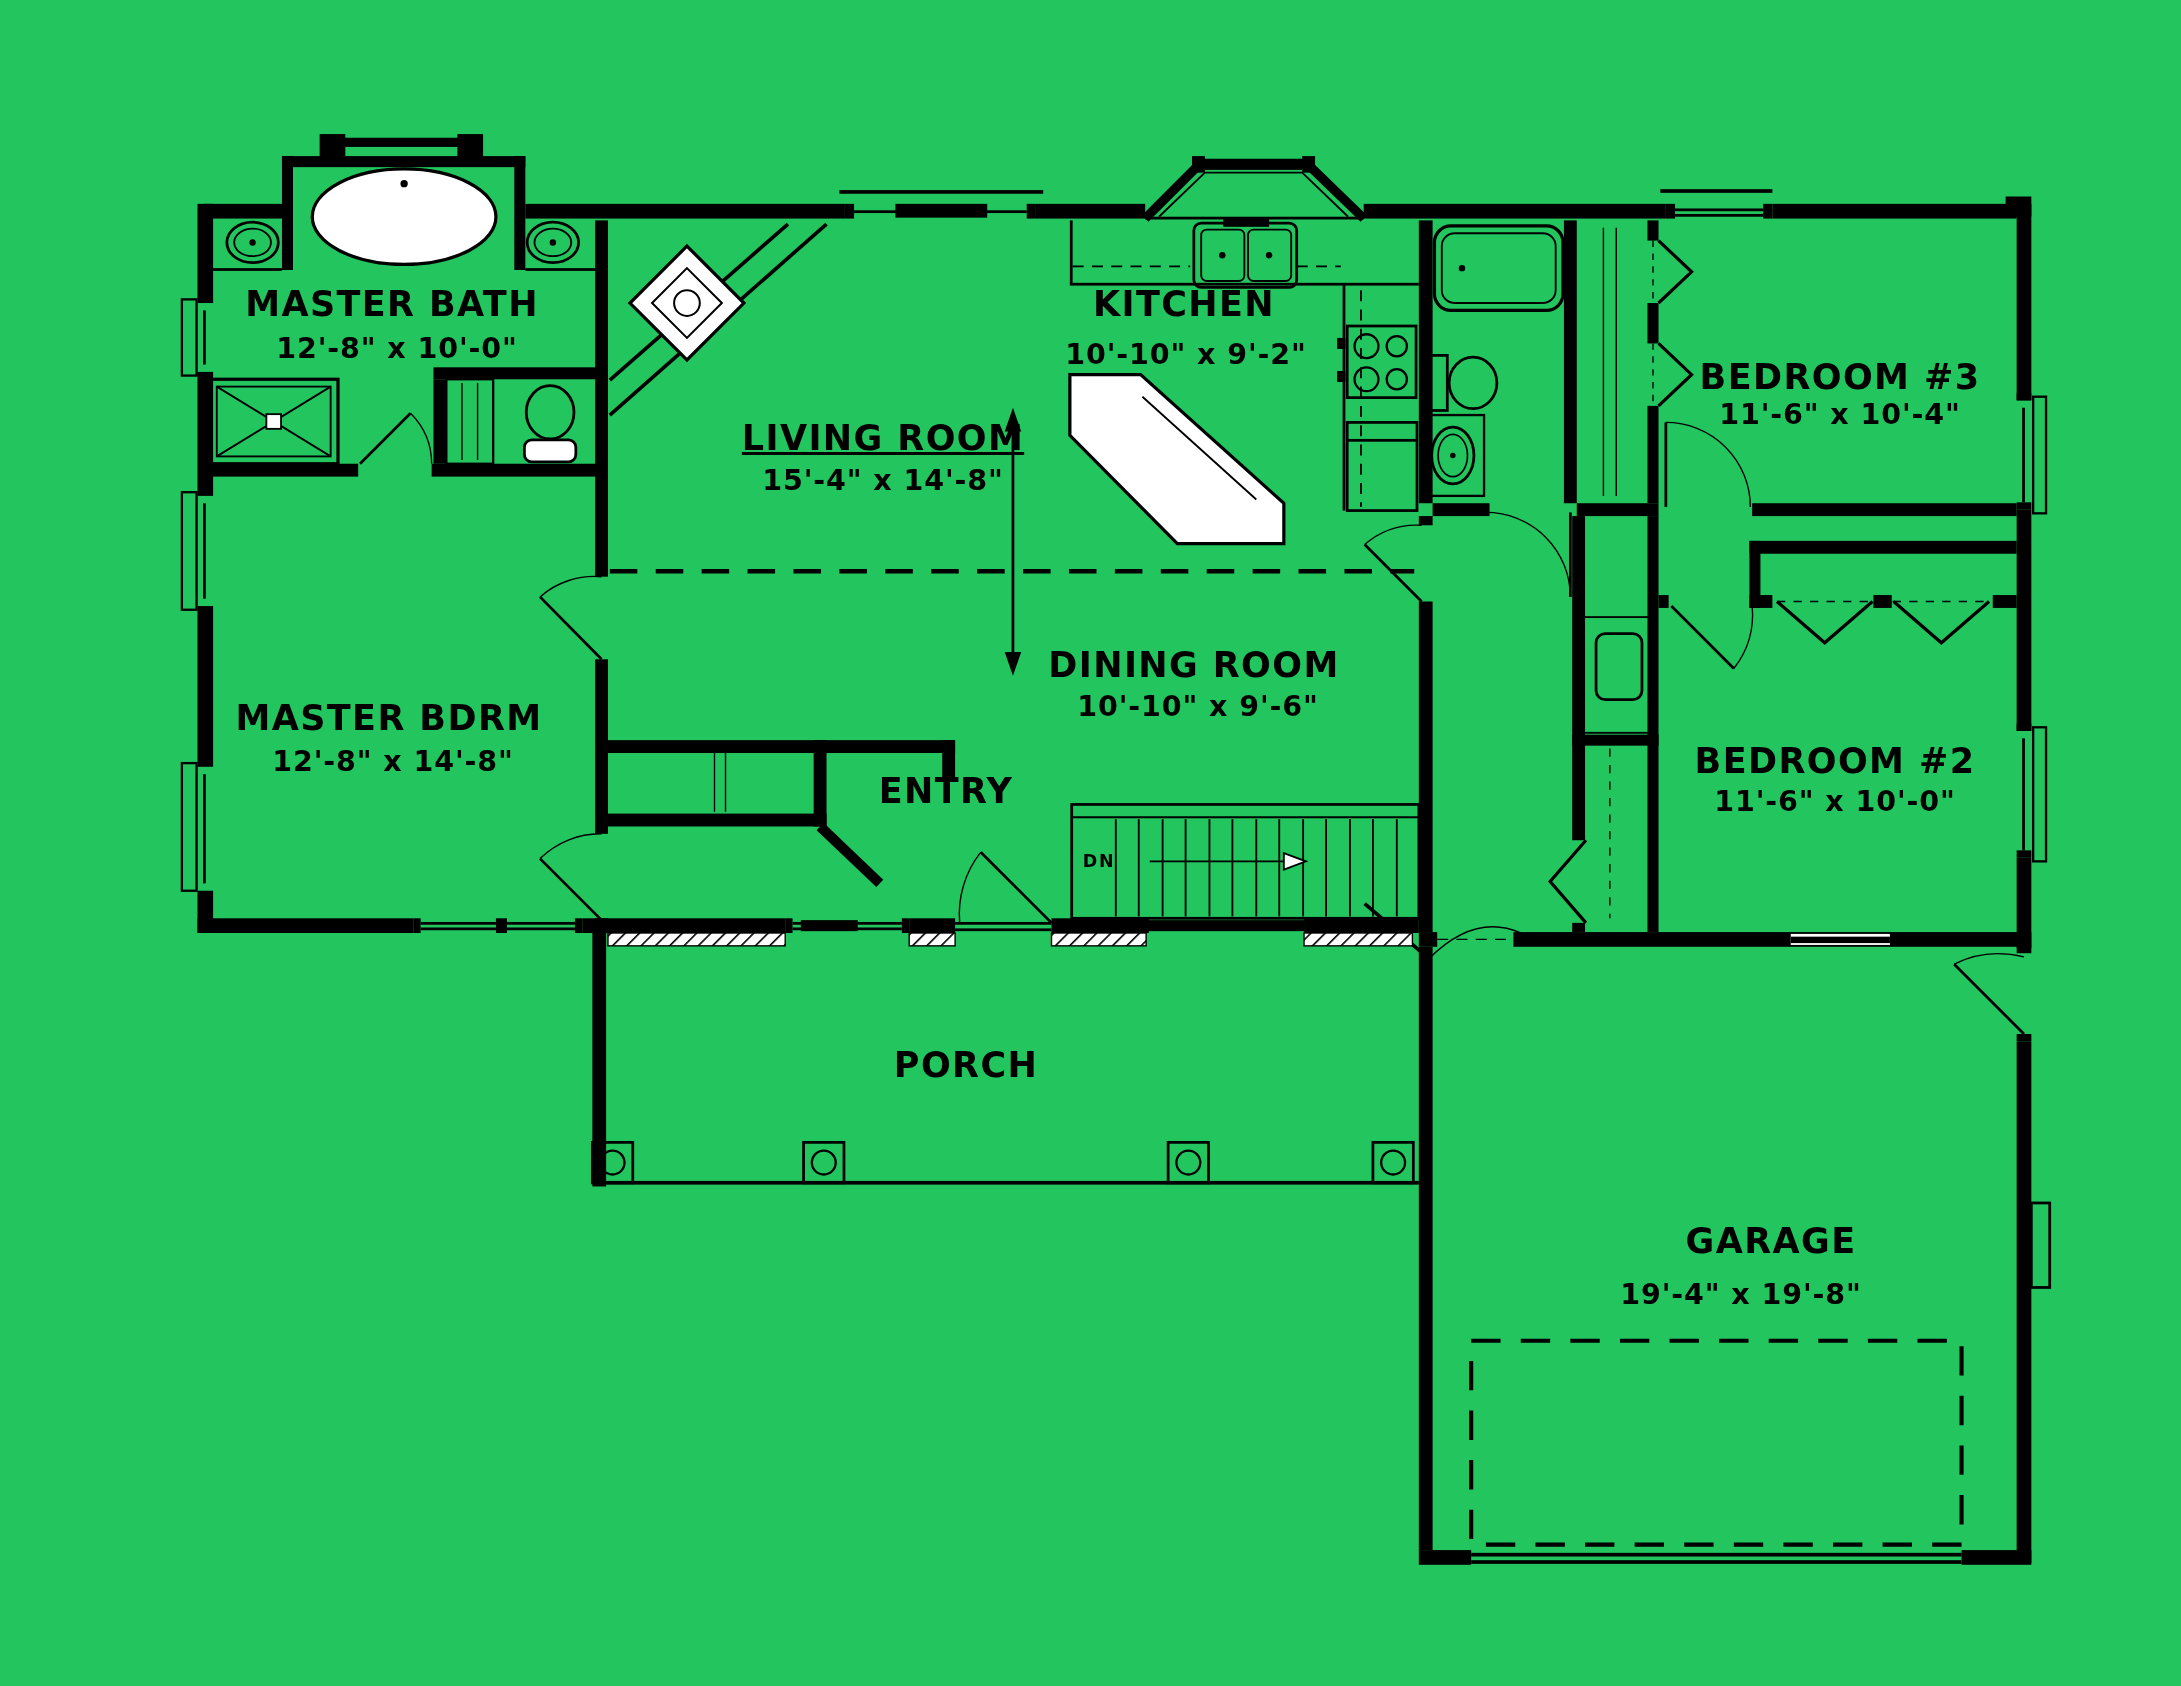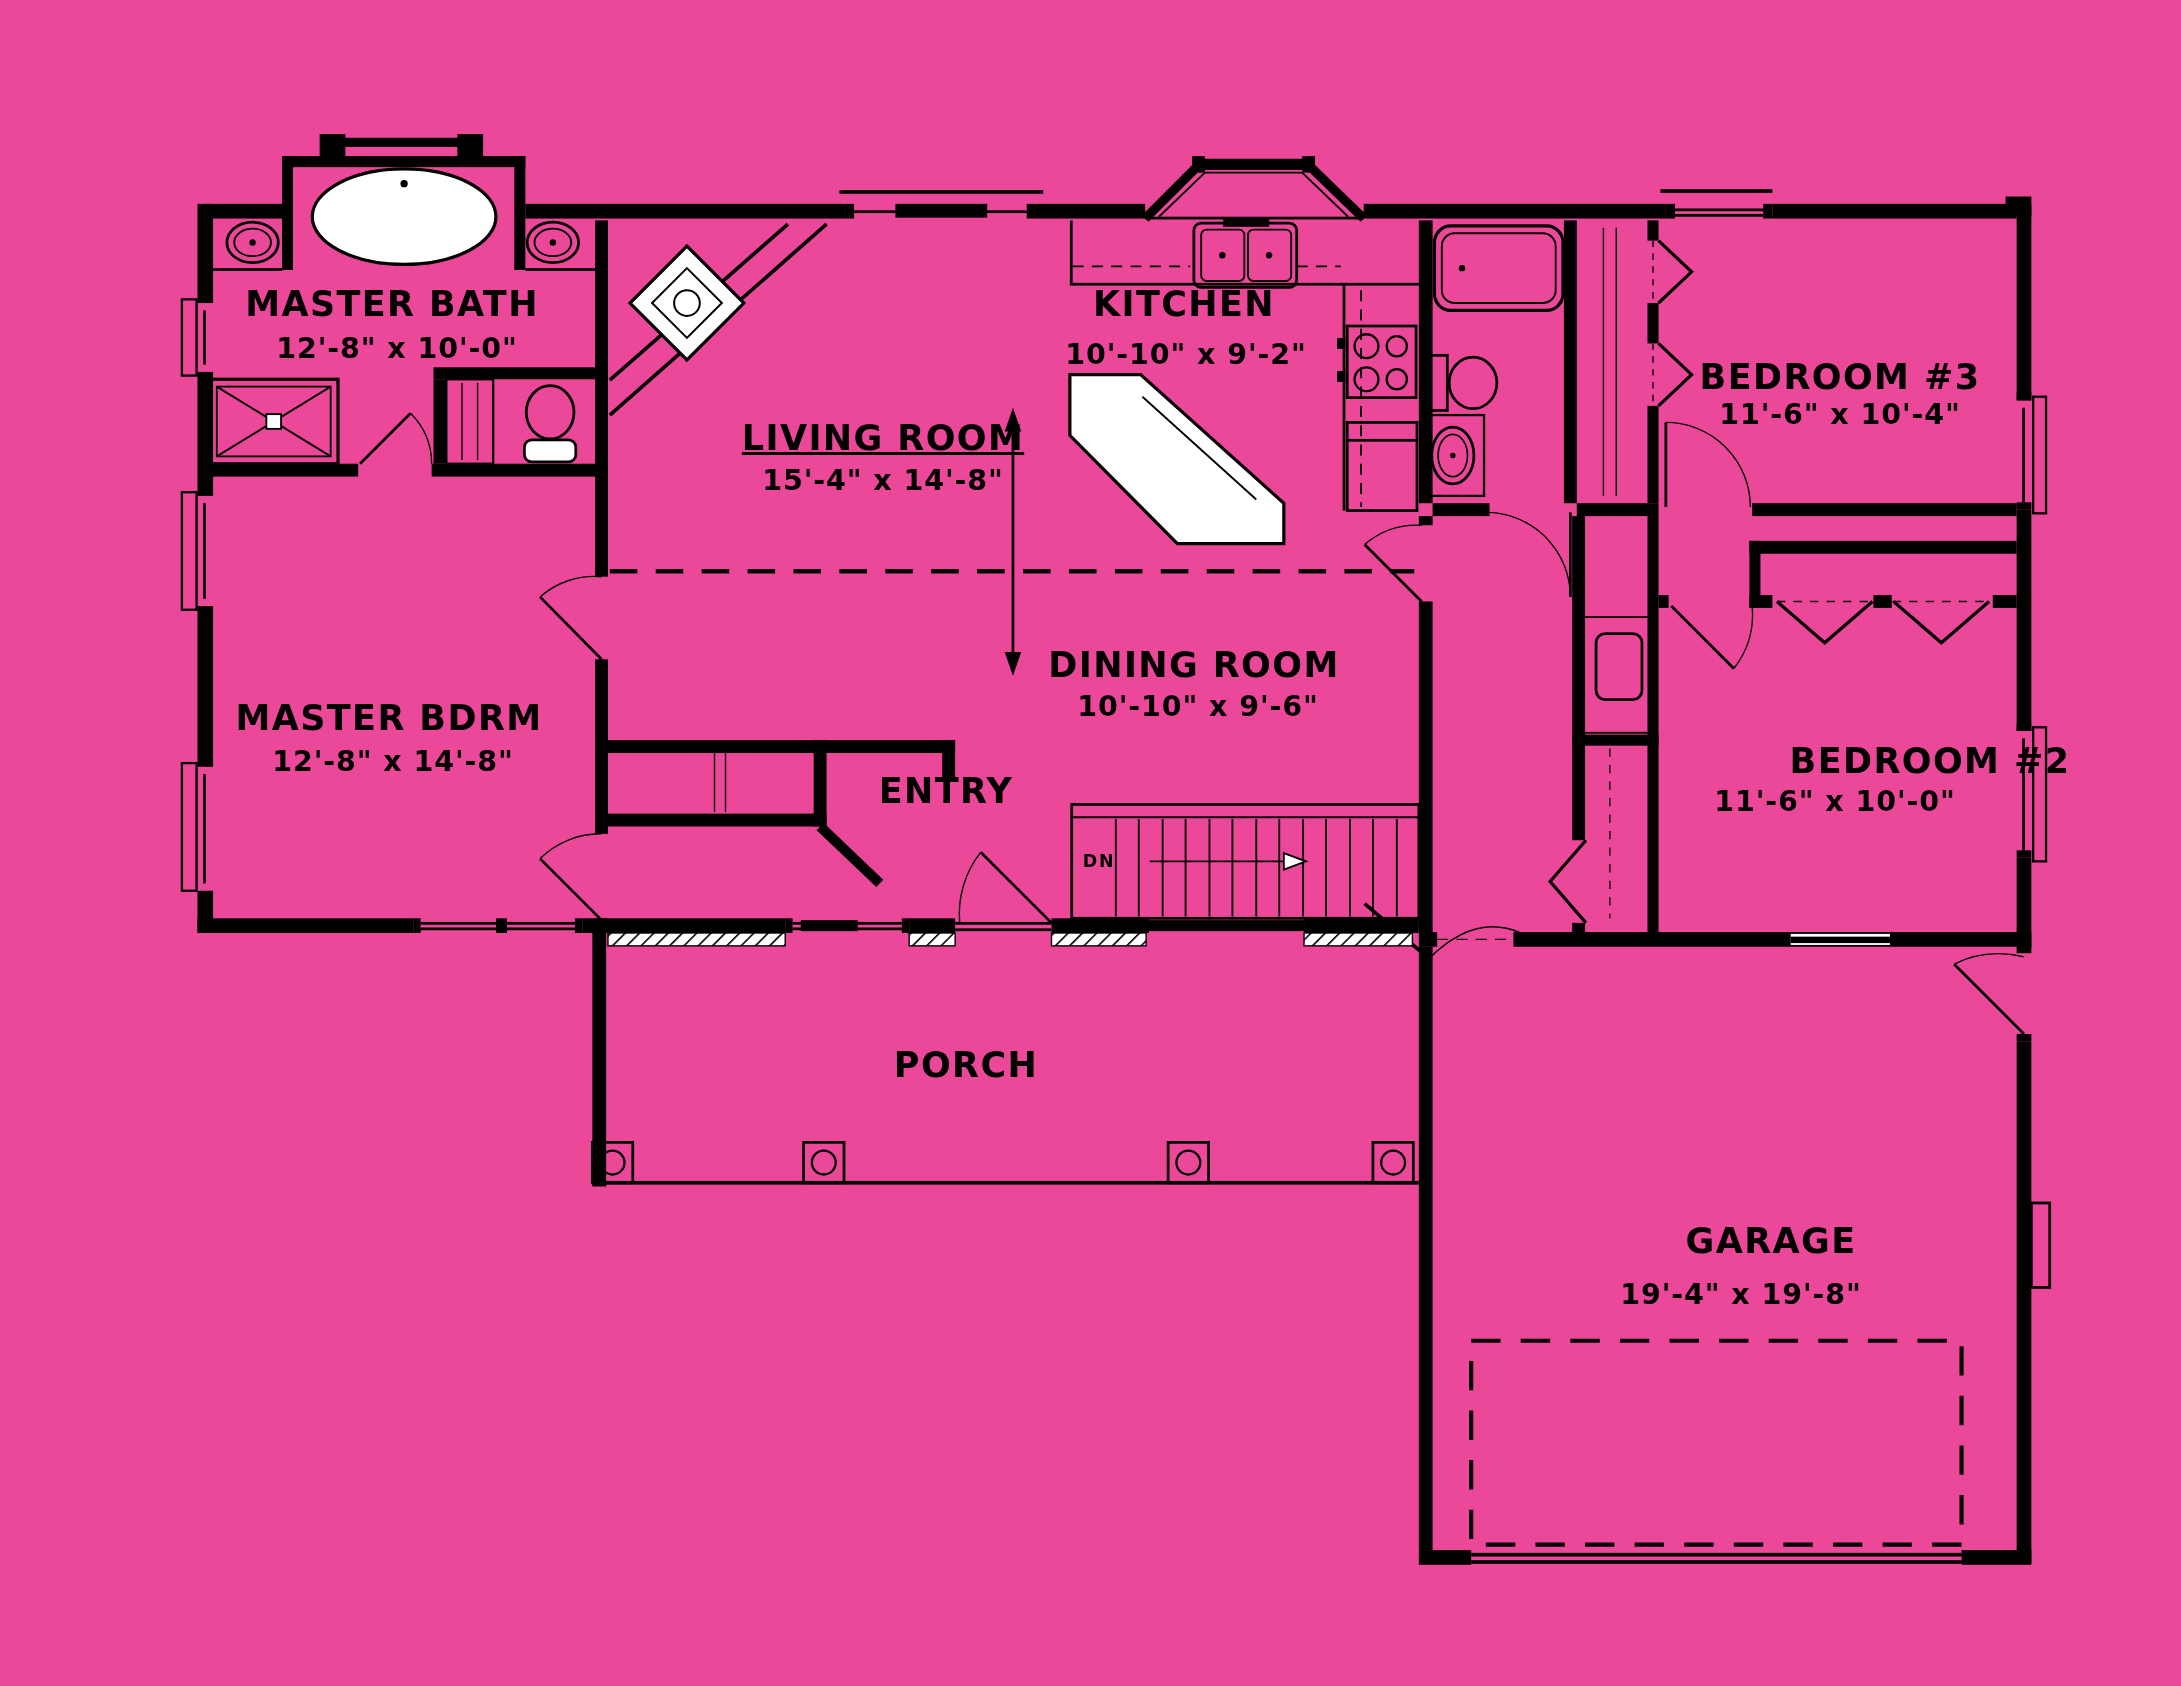--- a/index.html
+++ b/index.html
@@ -1,16 +1,16 @@
 <!DOCTYPE html>
 <html style="font-size:14.7px"><head>
 <meta charset="utf-8">
 <style>
   html,body{margin:0;padding:0;background:#ffffff;}
-  .stage{position:relative;width:2182px;height:1686px;background:#ec4899;overflow:hidden;
+  .stage{position:relative;width:2182px;height:1686px;background:#22c55e;overflow:hidden;
          font-family:"DejaVu Sans",sans-serif;}
   .plan-svg{position:absolute;left:0;top:0;width:2182px;height:1686px;}
   .lbl{position:absolute;transform:translate(-50%,-50%);color:#000;white-space:nowrap;
        font-weight:700;letter-spacing:1.4px;text-align:center;}
   .room-name{font-size:35px;}
   .room-dims{font-size:28.5px;font-weight:700;letter-spacing:0.9px;}
   .tiny{font-size:17.4px;letter-spacing:1.8px;text-align:center;}
 </style>
 </head>
 <body>
@@ -381,21 +381,21 @@
 <div class="lbl room-dims" style="left:1840px;top:414px;">11'-6" x 10'-4"</div>
 
 <div class="lbl room-name" style="left:389px;top:718px;">MASTER BDRM</div>
 <div class="lbl room-dims" style="left:393px;top:761px;">12'-8" x 14'-8"</div>
 
 <div class="lbl room-name" style="left:1194px;top:665px;">DINING ROOM</div>
 <div class="lbl room-dims" style="left:1198px;top:706px;">10'-10" x 9'-6"</div>
 
 <div class="lbl room-name" style="left:946px;top:791px;">ENTRY</div>
 
-<div class="lbl room-name" style="left:1930px;top:761px;">BEDROOM #2</div>
+<div class="lbl room-name" style="left:1835px;top:761px;">BEDROOM #2</div>
 <div class="lbl room-dims" style="left:1835px;top:801px;">11'-6" x 10'-0"</div>
 
 <div class="lbl room-name" style="left:966px;top:1065px;">PORCH</div>
 
 <div class="lbl room-name" style="left:1739px;top:1241px;margin-left:32px;">GARAGE</div>
 <div class="lbl room-dims" style="left:1741px;top:1294px;">19'-4" x 19'-8"</div>
 
 <div class="lbl tiny" style="left:1099px;top:861px;">DN</div>
 
 </div>

